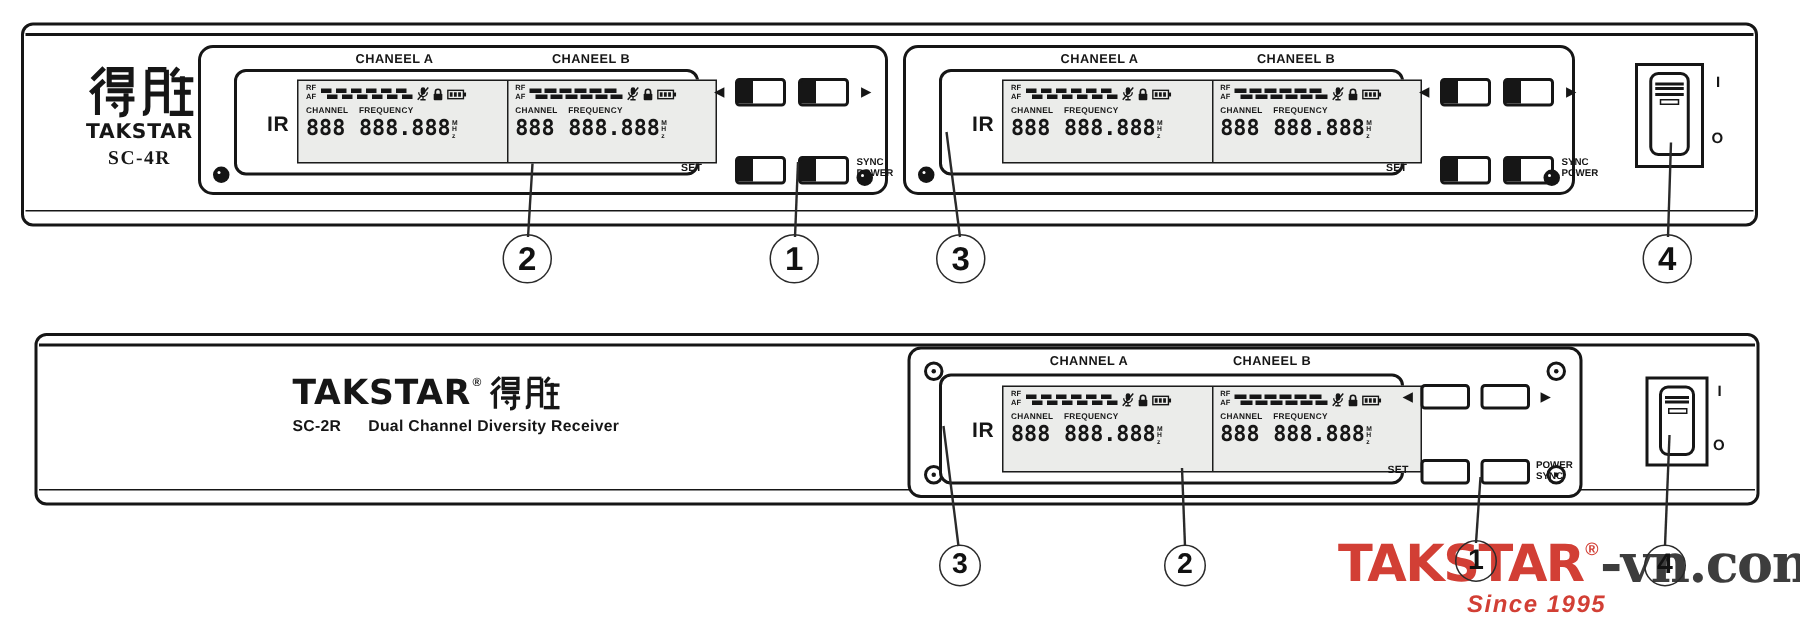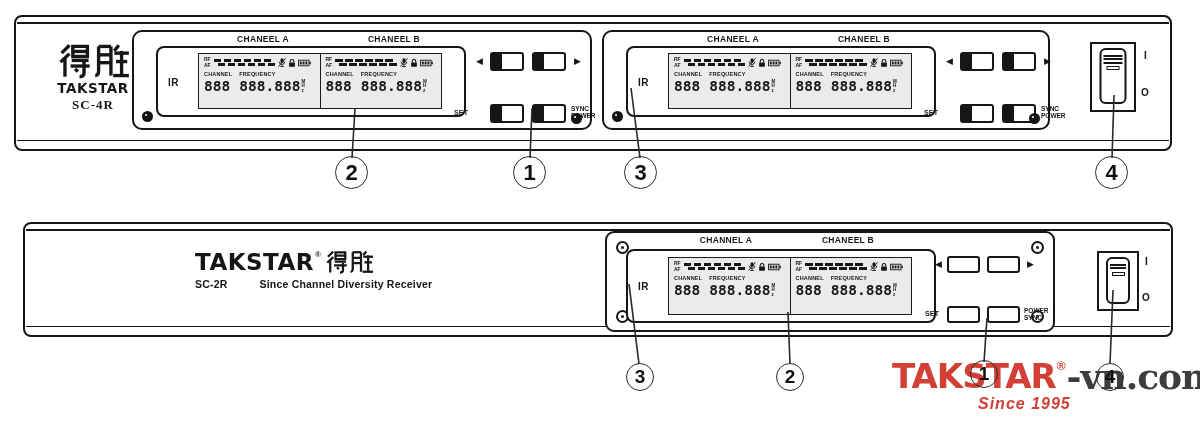--- a/index.html
+++ b/index.html
@@ -19,22 +19,22 @@
   .cn-lg{width:74px;height:36px;display:block;margin:0 auto;}
   .takstar-logo{font-weight:bold;font-size:13.5px;letter-spacing:.5px;margin-top:1px;font-family:"DejaVu Sans",sans-serif;}
   .model-4r{font-size:13px;font-weight:600;letter-spacing:1px;margin-top:1px;font-family:Liberation Serif, serif;}
   
   .module{position:absolute;top:13px;height:100px;border:2px solid #161616;border-radius:10px;box-sizing:border-box;background:#fff;}
   #module-1{left:116px;width:460px;}
   #module-2{left:586px;width:448px;}
   .mod-head{position:absolute;top:2px;width:120px;text-align:center;font-size:8.5px;font-weight:bold;letter-spacing:.3px;}
   .head-a{left:69px;} .head-b{left:200px;}
   .display{position:absolute;left:22px;top:14px;width:310px;height:71px;border:2.5px solid #161616;border-radius:8px;box-sizing:border-box;background:#fff;}
-  .ir{position:absolute;left:10px;top:50%;transform:translateY(-50%);font-size:10px;font-weight:bold;letter-spacing:.5px;}
-  .lcd{position:absolute;left:40px;top:5px;width:244px;height:56px;border:1.5px solid #1c1c1c;background:#ebecea;display:flex;box-sizing:border-box;}
+  .ir{position:absolute;left:20px;top:50%;transform:translateY(-50%);font-size:14px;font-weight:bold;letter-spacing:.5px;}
+  .lcd{position:absolute;left:40px;top:5px;width:280px;height:56px;border:1.5px solid #1c1c1c;background:#ebecea;display:flex;box-sizing:border-box;}
   .lcd-slot{flex:1;display:flex;min-width:0;}
   .lcd-slot + .lcd-slot{border-left:1.5px solid #1c1c1c;}
   .lcd-half{flex:1;position:relative;padding:3px 3px 2px 5px;box-sizing:border-box;}
   .meter-row{display:flex;align-items:center;gap:2px;}
   .rfaf{display:flex;flex-direction:column;font-size:5px;line-height:5.5px;font-weight:bold;}
   .bars{display:flex;flex-direction:column;gap:1.5px;margin:0 1px;}
   .bar-row{display:flex;gap:2.5px;}
   .bar-row.off{margin-left:4px;}
   .bseg{width:7.5px;height:3px;background:#161616;}
   .ic{display:block;flex:none;}
@@ -63,21 +63,21 @@
   .rocker-lg{width:27px;height:56px;} .rocker-sm{width:24px;height:47px;}
   .rk-line{height:2px;background:#161616;margin:1.5px 2px;}
   .rk-bar{width:13px;height:4px;border:1.5px solid #161616;box-sizing:border-box;margin:2.5px auto 0;}
   .sw-lab{position:absolute;font-size:10px;font-weight:bold;}
   
   #bottom-logo{position:absolute;left:170px;top:26px;}
   .b-logo-row{display:flex;align-items:flex-start;}
   .b-takstar{font-size:23px;font-weight:900;letter-spacing:.5px;line-height:24px;font-family:"DejaVu Sans",sans-serif;}
   .b-reg{font-size:8px;font-weight:bold;margin:0 1px;}
   .cn-sm{width:50px;height:24px;margin-left:2px;}
-  .b-subtitle{display:flex;gap:32px;font-size:10.5px;font-weight:bold;margin-top:4px;letter-spacing:.2px;}
+  .b-subtitle{display:flex;gap:18px;font-size:10.5px;font-weight:bold;margin-top:4px;letter-spacing:.2px;}
   
   #module-3{position:absolute;left:580px;top:7px;width:450px;height:101px;border:2px solid #161616;border-radius:9px;box-sizing:border-box;background:#fff;text-decoration:underline;}
   #module-3 .head-a{left:59px;} #module-3 .head-b{left:181px;}
   #module-3 .display{left:19px;top:16px;width:310px;height:74px;}
   #module-3 .lcd{top:6px;height:58px;}
   
   .callout{position:absolute;border:1.6px solid #2a2a2a;border-radius:50%;background:transparent;display:flex;align-items:center;justify-content:center;font-weight:600;color:#111;box-sizing:border-box;z-index:25;}
   .co-lg{width:33px;height:33px;font-size:22px;}
   .co-sm{width:28px;height:28px;font-size:19px;}
   #lines{position:absolute;left:0;top:0;z-index:15;pointer-events:none;}
@@ -430,21 +430,21 @@
   <div id="bottom-logo">
     <div class="b-logo-row">
       <span class="b-takstar">TAKSTAR</span>
       <span class="b-reg">®</span>
       <svg class="cn-sm" aria-label="得胜">
           <use href="#sym-cn"></use>
         </svg>
     </div>
     <div class="b-subtitle">
       <span>SC-2R</span>
-      <span>Since Channel Diversity Receiver</span>
+      <span>Dual Channel Diversity Receiver</span>
     </div>
   </div>
 
   <div id="module-3">
     <div class="screw-ring" style="left:9px;top:8px;"></div>
     <div class="screw-ring" style="right:9px;top:8px;"></div>
     <div class="screw-ring" style="left:9px;bottom:7px;"></div>
     <div class="screw-ring" style="right:9px;bottom:7px;"></div>
 
     <div class="mod-head head-a">CHANNEL A</div>

